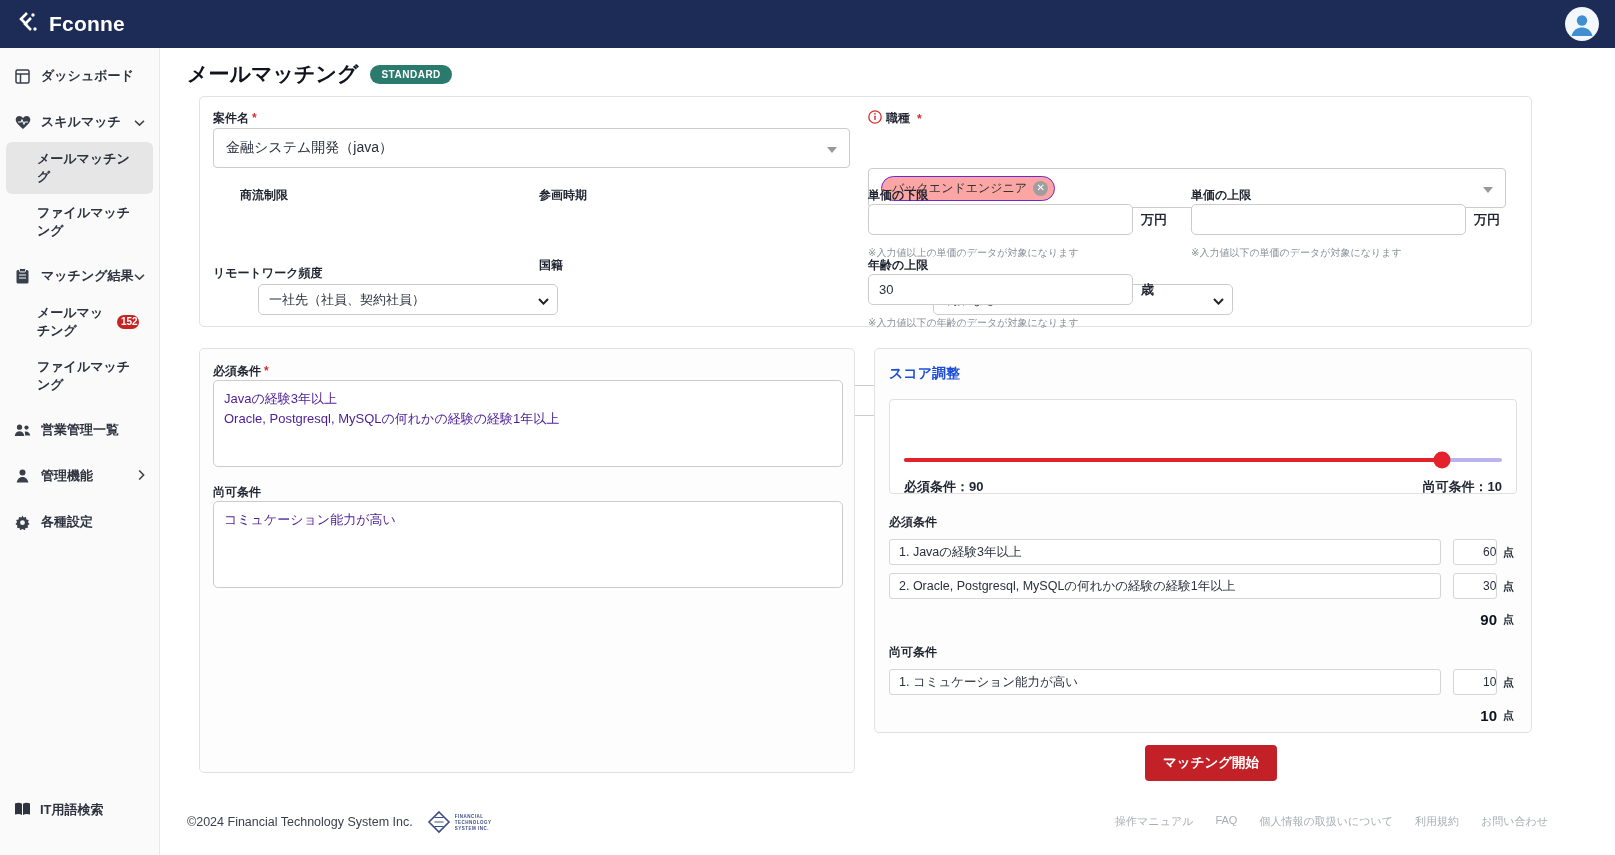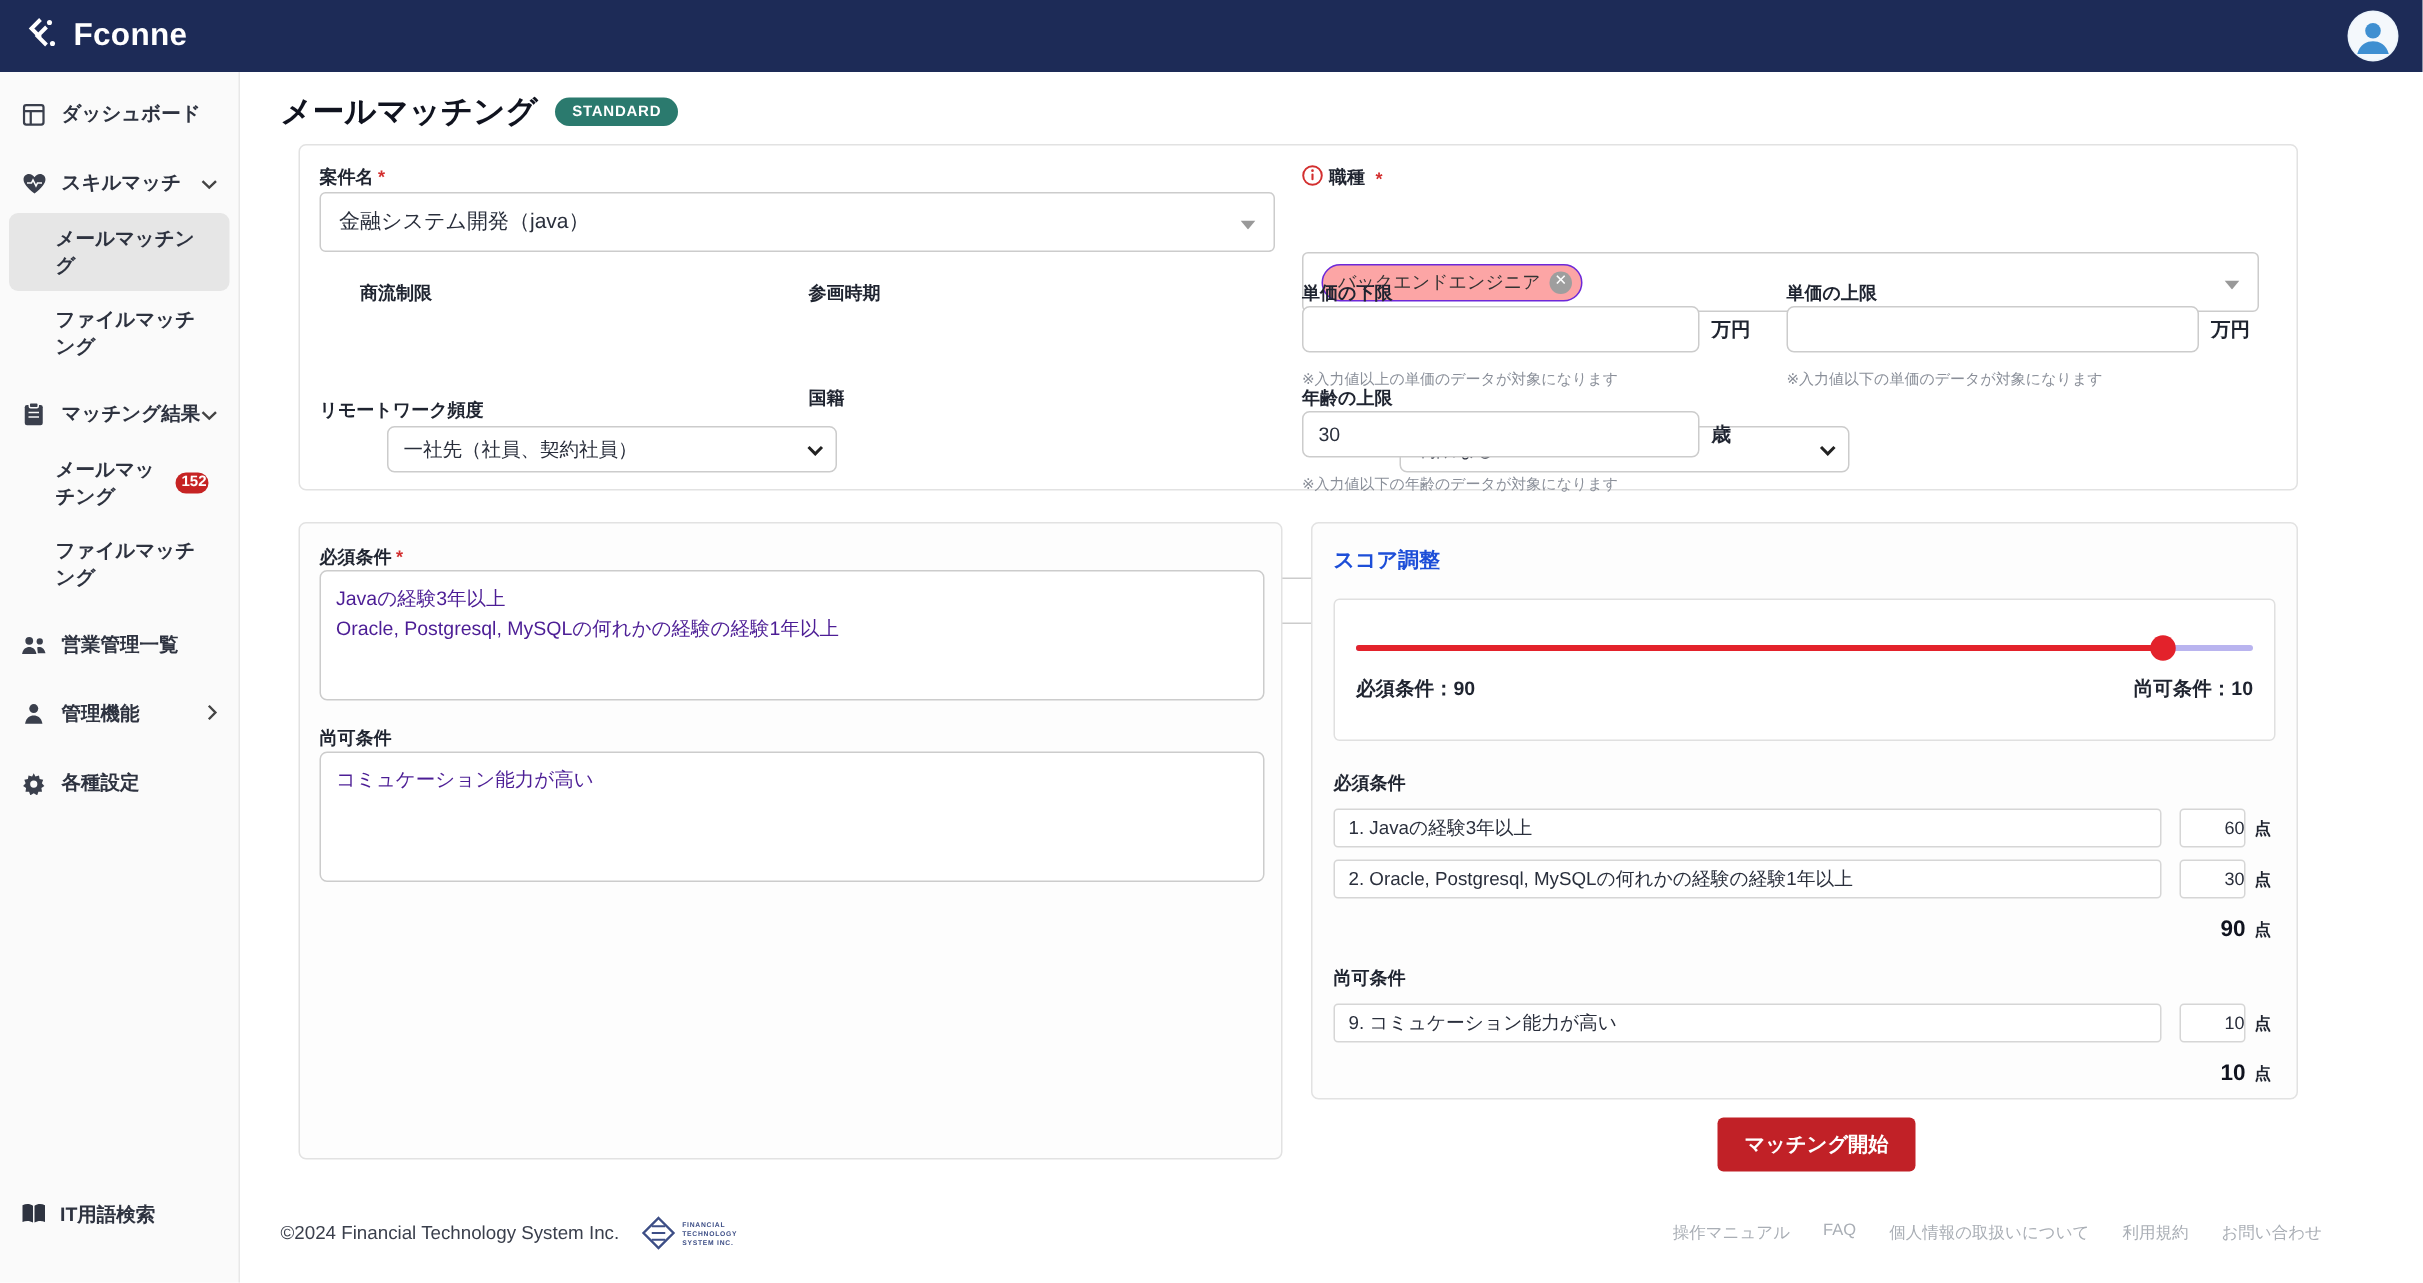--- a/index.html
+++ b/index.html
@@ -65,21 +65,21 @@
   .txt-input { height:31px; border:1px solid #ccc; border-radius:5px; font-size:13px; color:#2a2f3c;
     padding:0 10px; font-family:inherit; background:#fff; }
   .suffix { font-size:13px; font-weight:700; color:#1f2430; margin-left:8px; }
 
   textarea.area { width:630px; height:87px; border:1px solid #ccc; border-radius:5px; resize:none;
     font-family:inherit; font-size:13px; color:#4c1d95; padding:8px 10px; line-height:1.55; background:#fff; }
 
   
   .score-title { font-size:14px; font-weight:700; color:#1d4ed8; padding:16px 14px 0; }
   .slider-box { margin:16px 14px 12px; height:95px; border:1px solid #e0e0e0; border-radius:4px;
-    background:#fff; padding:24px 14px 0; }
+    background:#fff; padding:52px 14px 0; }
   .slider { position:relative; height:16px; }
   .slider-track { position:absolute; top:6px; left:0; right:0; height:4px; border-radius:2px; background:#b9b4ef; }
   .slider-fill { position:absolute; top:6px; left:0; height:4px; border-radius:2px; background:#e3222b; }
   .slider-thumb { position:absolute; top:8px; width:17px; height:17px; border-radius:50%;
     background:#e3222b; transform:translate(-50%,-50%); cursor:grab; }
   .slider-labels { display:flex; justify-content:space-between; margin-top:10px; font-size:13px;
     font-weight:700; color:#1f2430; }
 
   .cond-label { font-size:12px; font-weight:700; color:#1f2430; margin:20px 14px 0; }
   .cond-row { display:flex; align-items:center; margin:8px 14px 0; gap:6px; }
@@ -384,21 +384,21 @@
       <input class="score-input" value="30" style="">
       <span class="pt">点</span>
     </div>
     <div class="total-row">
       <span class="total-num">90</span>
       <span class="pt">点</span>
     </div>
 
     <div class="cond-label" style="margin-top:16px;">尚可条件</div>
     <div class="cond-row">
-      <div class="cond-text">9. コミュケーション能力が高い</div>
+      <div class="cond-text">1. コミュケーション能力が高い</div>
       <input class="score-input" value="10" style="">
       <span class="pt">点</span>
     </div>
     <div class="total-row">
       <span class="total-num">10</span>
       <span class="pt">点</span>
     </div>
   </div>
 
   <button class="start-btn">マッチング開始</button>

